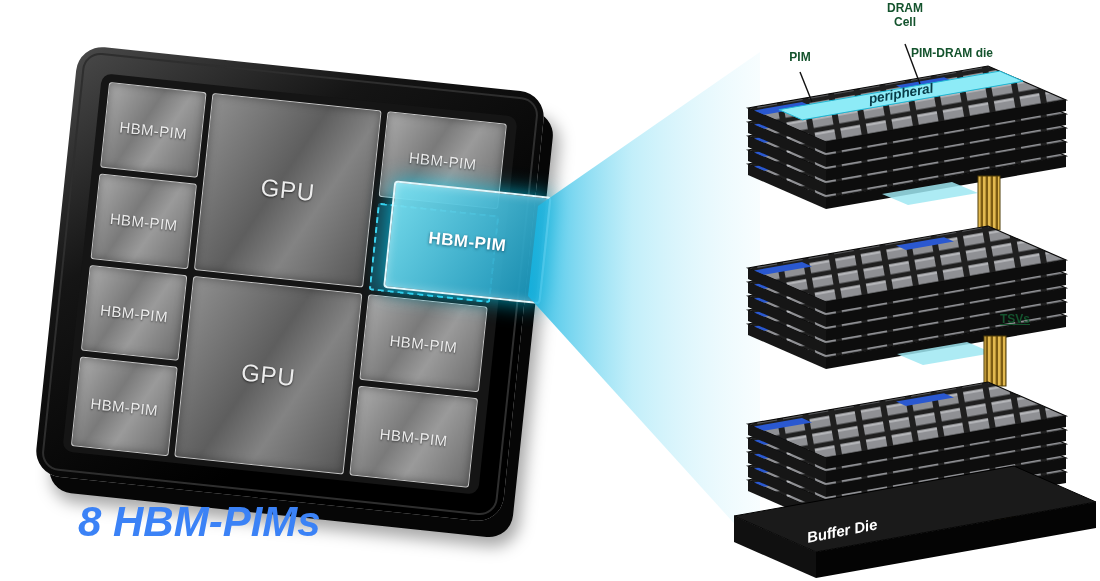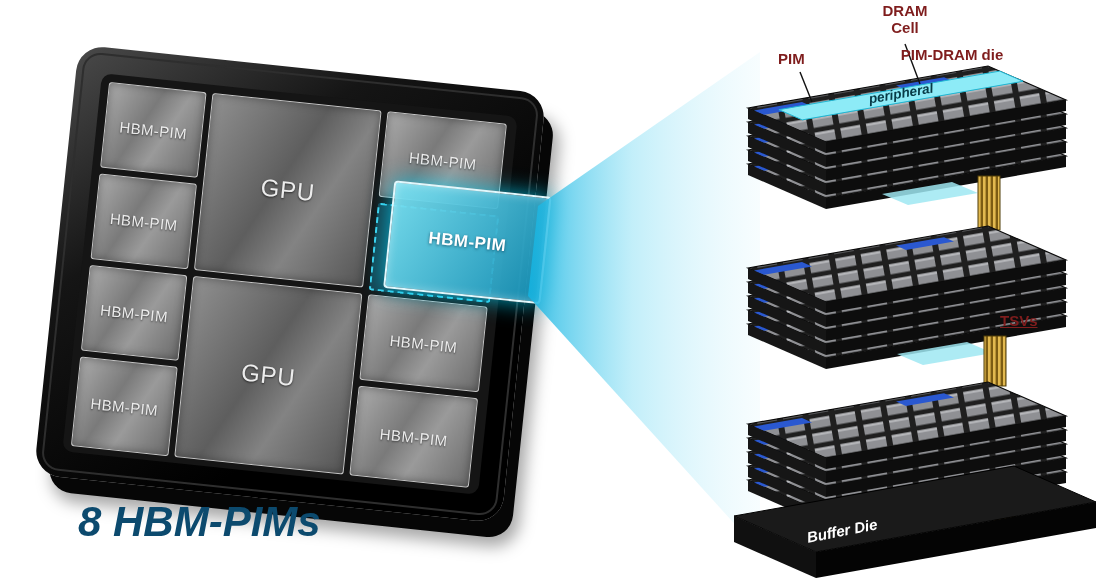--- a/index.html
+++ b/index.html
@@ -30,29 +30,29 @@
   .p-gpu2{left:112px;top:192px;width:168px;height:180px}
 
   .hbm-slot{position:absolute;left:288px;top:100px;width:118px;height:84px;border:2px dashed #41d4ef;
             background:rgba(25,150,185,.35);border-radius:3px;}
   .hbm-pop{position:absolute;left:302px;top:76px;width:154px;height:104px;display:flex;align-items:center;justify-content:center;
            background:linear-gradient(118deg,rgba(122,226,243,.95),rgba(21,147,186,.93));
            border:2px solid #dff8fd;border-radius:4px;
            box-shadow:0 0 22px rgba(0,205,240,.8), inset 0 0 10px rgba(255,255,255,.35);}
   .hbm-pop span{color:#fff;font-size:17px;font-weight:bold;letter-spacing:.5px;text-shadow:0 1px 3px rgba(0,40,60,.6);}
 
-  .caption{position:absolute;left:78px;top:498px;font-size:42px;font-weight:bold;font-style:italic;color:#0c4a6e;}
+  .caption{position:absolute;left:78px;top:498px;font-size:42px;font-weight:bold;font-style:italic;color:#3b82f6;}
 
   
   .beam{position:absolute;left:0;top:0;pointer-events:none;}
   .stack{position:absolute;left:732px;top:26px;}
 
-  .lbl{position:absolute;color:#7f1d1d;font-size:15px;font-weight:bold;}
+  .lbl{position:absolute;color:#14532d;font-size:12px;font-weight:bold;}
   .lbl-dram{left:868px;top:2px;width:74px;text-align:center;white-space:pre-line;line-height:1.15;}
-  .lbl-pim{left:778px;top:50px;width:44px;}
+  .lbl-pim{left:778px;top:50px;width:44px;text-align:center;}
   .lbl-pimdram{left:872px;top:46px;width:160px;text-align:center;}
   .lbl-tsvs{left:1000px;top:312px;text-decoration:underline;}
   .lbl-peripheral{left:845px;top:86px;width:112px;text-align:center;transform:rotate(-10deg);
                   font-style:italic;font-weight:600;color:#073a46;font-size:13.5px;}
   .lbl-buffer{left:772px;top:522px;width:140px;text-align:center;transform:rotate(-11deg);
               color:#fff;font-size:15px;font-style:italic;}
 </style>
 </head>
 <body>
 

